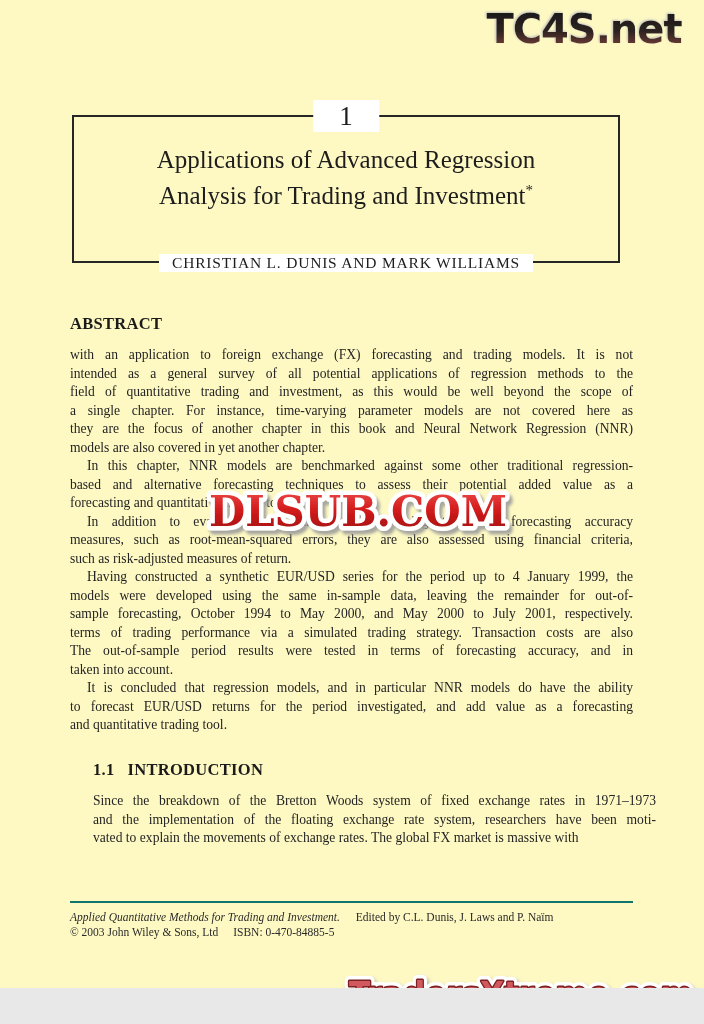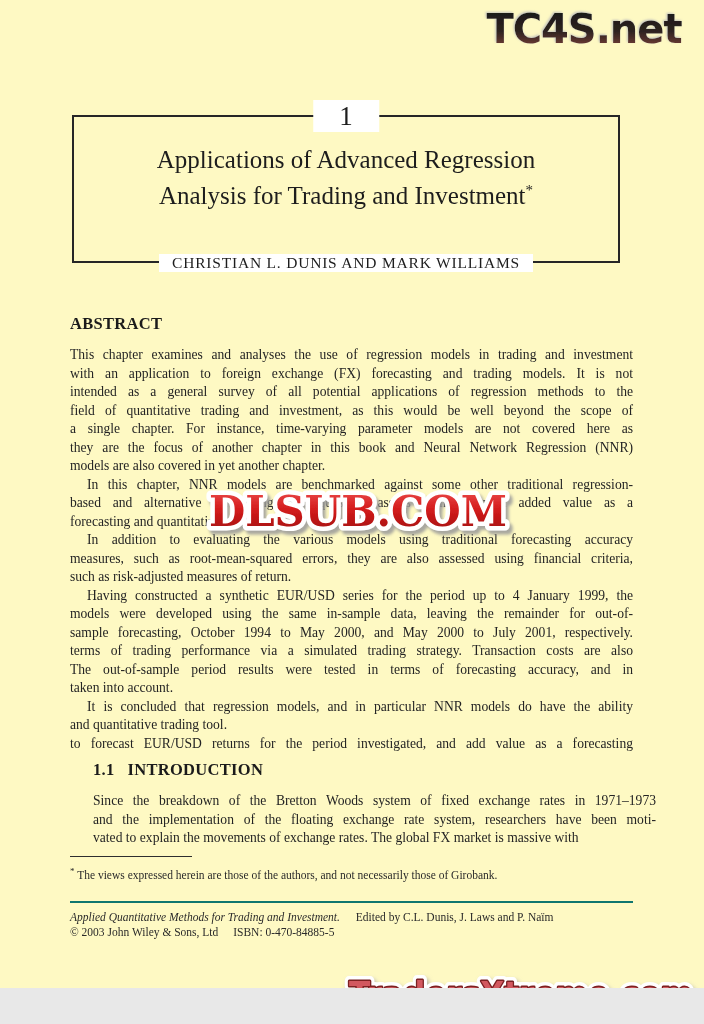--- a/index.html
+++ b/index.html
@@ -77,21 +77,20 @@
       <span>Applications of Advanced Regression</span><br>
       <span>Analysis for Trading and Investment</span><sup>*</sup>
     </div>
     <div class="chapter-authors">CHRISTIAN L. DUNIS AND MARK WILLIAMS</div>
   </div>
 
   <div class="text-col" style="top:314px;">
     <div class="section-heading">ABSTRACT</div>
     <div>
         <div class="para">
-          <div class="line">This chapter examines and analyses the use of regression models in trading and investment</div>
           <div class="line">with an application to foreign exchange (FX) forecasting and trading models. It is not</div>
           <div class="line">intended as a general survey of all potential applications of regression methods to the</div>
           <div class="line">field of quantitative trading and investment, as this would be well beyond the scope of</div>
           <div class="line">a single chapter. For instance, time-varying parameter models are not covered here as</div>
           <div class="line">they are the focus of another chapter in this book and Neural Network Regression (NNR)</div>
           <div class="line last">models are also covered in yet another chapter.</div>
         </div>
         <div class="para indent">
           <div class="line">In this chapter, NNR models are benchmarked against some other traditional regression-</div>
           <div class="line">based and alternative forecasting techniques to assess their potential added value as a</div>
@@ -105,43 +104,39 @@
         <div class="para indent">
           <div class="line">Having constructed a synthetic EUR/USD series for the period up to 4 January 1999, the</div>
           <div class="line">models were developed using the same in-sample data, leaving the remainder for out-of-</div>
           <div class="line">sample forecasting, October 1994 to May 2000, and May 2000 to July 2001, respectively.</div>
           <div class="line">terms of trading performance via a simulated trading strategy. Transaction costs are also</div>
           <div class="line">The out-of-sample period results were tested in terms of forecasting accuracy, and in</div>
           <div class="line last">taken into account.</div>
         </div>
         <div class="para indent">
           <div class="line">It is concluded that regression models, and in particular NNR models do have the ability</div>
+          <div class="line">to forecast EUR/USD returns for the period investigated, and add value as a forecasting</div>
           <div class="line last">and quantitative trading tool.</div>
-          <div class="line">to forecast EUR/USD returns for the period investigated, and add value as a forecasting</div>
         </div>
       </div>
   </div>
 
   <div class="text-col" style="top:760px;margin-left:23px;">
     <div class="section-heading">
       <span>1.1</span><span class="heading-gap"></span><span>INTRODUCTION</span>
     </div>
     <div>
         <div class="para">
           <div class="line">Since the breakdown of the Bretton Woods system of fixed exchange rates in 1971–1973</div>
           <div class="line">and the implementation of the floating exchange rate system, researchers have been moti-</div>
           <div class="line last">vated to explain the movements of exchange rates. The global FX market is massive with</div>
         </div>
       </div>
   </div>
 
-  <div class="text-col" style="top:856px;">
-    <div class="footnote-rule"></div>
-    <div class="footnote-text"><sup>*</sup><span> The views expressed herein are those of the authors, and not necessarily those of Girobank.</span></div>
-  </div>
 
   <div class="text-col page-footer" style="top:901px;">
     <div>
       <span class="book-title">Applied Quantitative Methods for Trading and Investment.</span>
       <span class="edited-by">Edited by C.L. Dunis, J. Laws and P. Naïm</span>
     </div>
     <div>
       <span>© 2003 John Wiley &amp; Sons, Ltd</span>
       <span class="isbn">ISBN: 0-470-84885-5</span>
     </div>

